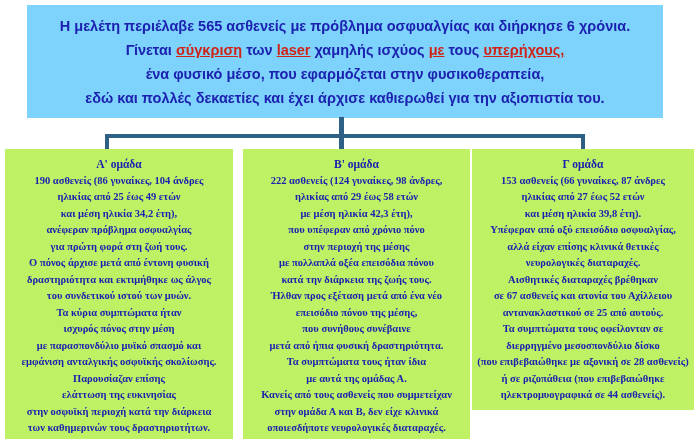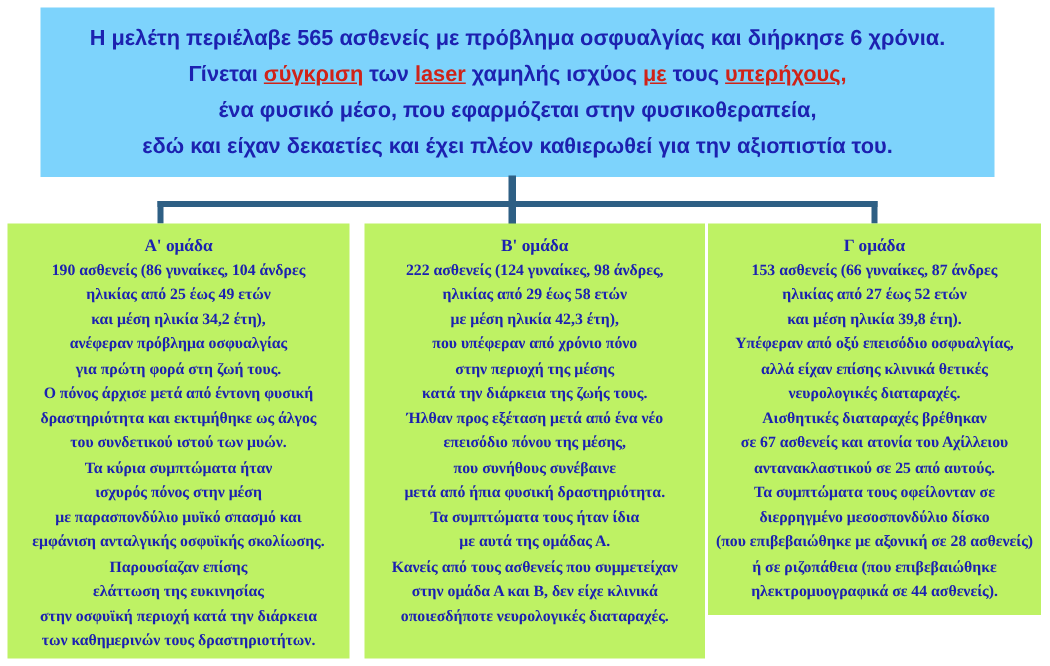--- a/index.html
+++ b/index.html
@@ -40,21 +40,21 @@
 <body>
 
 <div class="canvas">
 
   <div class="header-box">
     <div class="hline">Η μελέτη περιέλαβε 565 ασθενείς με πρόβλημα οσφυαλγίας και διήρκησε 6 χρόνια.</div>
     <div class="hline">
       <span>Γίνεται </span><span class="red">σύγκριση</span><span> των </span><span class="red">laser</span><span> χαμηλής ισχύος </span><span class="red">με</span><span> τους </span><span class="red">υπερήχους,</span>
     </div>
     <div class="hline">ένα φυσικό μέσο, που εφαρμόζεται στην φυσικοθεραπεία,</div>
-    <div class="hline">εδώ και είχαν δεκαετίες και έχει πλέον καθιερωθεί για την αξιοπιστία του.</div>
+    <div class="hline">εδώ και πολλές δεκαετίες και έχει άρχισε καθιερωθεί για την αξιοπιστία του.</div>
   </div>
 
   <div class="connector stem"></div>
   <div class="connector hbar"></div>
   <div class="connector dropL"></div>
   <div class="connector dropR"></div>
 
   <div class="group-box box-a">
     <div class="gtitle">Α' ομάδα</div>
     <div class="gline">190 ασθενείς (86 γυναίκες, 104 άνδρες</div>
@@ -75,20 +75,21 @@
     <div class="gline">των καθημερινών τους δραστηριοτήτων.</div>
   </div>
 
   <div class="group-box box-b">
     <div class="gtitle">Β' ομάδα</div>
     <div class="gline">222 ασθενείς (124 γυναίκες, 98 άνδρες,</div>
     <div class="gline">ηλικίας από 29 έως 58 ετών</div>
     <div class="gline">με μέση ηλικία 42,3 έτη),</div>
     <div class="gline">που υπέφεραν από χρόνιο πόνο</div>
     <div class="gline">στην περιοχή της μέσης</div>
+    <div class="gline">με πολλαπλά οξέα επεισόδια πόνου</div>
     <div class="gline">κατά την διάρκεια της ζωής τους.</div>
     <div class="gline">Ήλθαν προς εξέταση μετά από ένα νέο</div>
     <div class="gline">επεισόδιο πόνου της μέσης,</div>
     <div class="gline">που συνήθους συνέβαινε</div>
     <div class="gline">μετά από ήπια φυσική δραστηριότητα.</div>
     <div class="gline">Τα συμπτώματα τους ήταν ίδια</div>
     <div class="gline">με αυτά της ομάδας Α.</div>
     <div class="gline">Κανείς από τους ασθενείς που συμμετείχαν</div>
     <div class="gline">στην ομάδα Α και Β, δεν είχε κλινικά</div>
     <div class="gline">οποιεσδήποτε νευρολογικές διαταραχές.</div>

